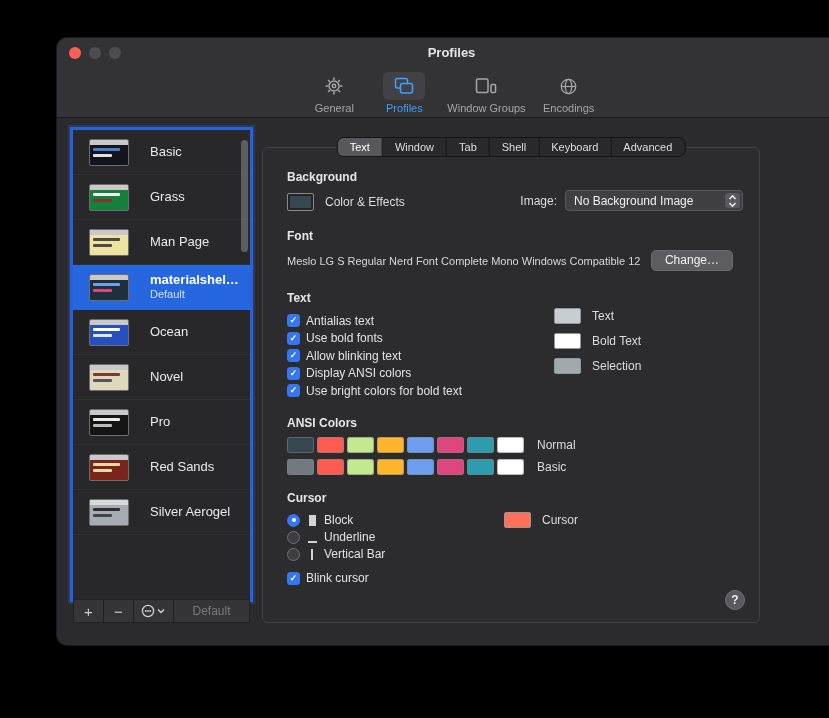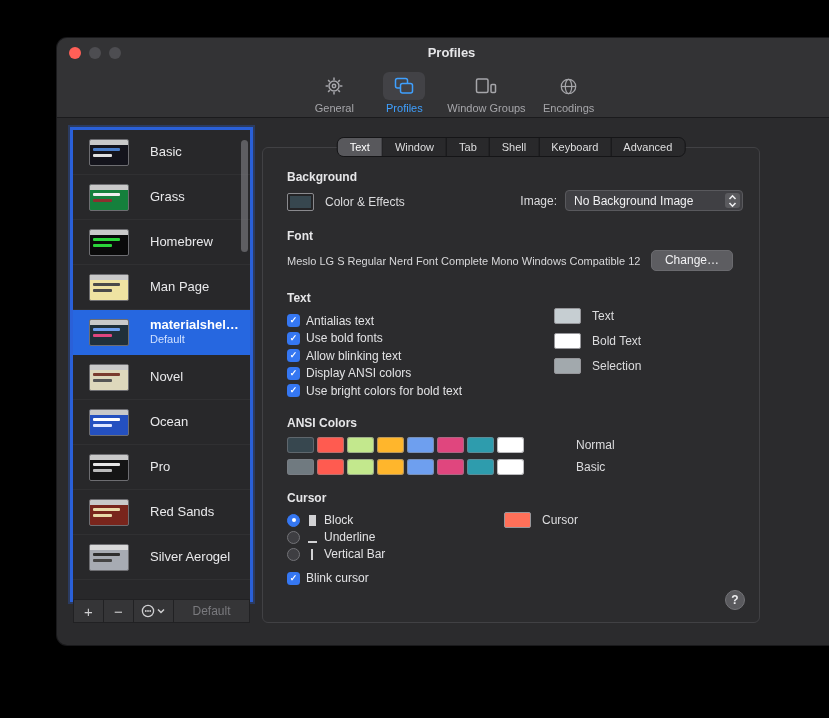--- a/index.html
+++ b/index.html
@@ -145,21 +145,21 @@
   .cb-label { font-size:12px; color:#e2e2e4; }
   .text-wells { position:absolute; left:291px; top:160px; display:flex; flex-direction:column; gap:9px; }
   .well-row { display:flex; align-items:center; gap:11px; height:16px; }
   .well {
     width:27px; height:16px; border:1px solid #96969a; border-radius:2px;
     display:inline-block; flex:none;
   }
   .well-label { font-size:12px; color:#dcdcde; }
   
   .sec-ansi { margin-top:16px; }
-  .ansi-row { display:flex; align-items:center; margin-top:7px; height:16px;gap:39px; }
+  .ansi-row { display:flex; align-items:center; margin-top:7px; height:16px; }
   .ansi-row + .ansi-row { margin-top:6px; }
   .ansi-swatches { display:flex; gap:3px; }
   .ansi-swatch {
     width:27px; height:16px; border-radius:3px;
     box-shadow:inset 0 0 0 1px rgba(130,130,134,.55);
     display:inline-block;
   }
   .ansi-label { font-size:12px; color:#dcdcde; margin-left:13px; }
   
   .sec-cursor { margin-top:16px; position:relative; }
@@ -268,31 +268,20 @@
       <span class="thumb-bar" style="background: rgb(201, 201, 201);"></span>
       <span class="thumb-line l1" style="background: rgb(238, 238, 238);"></span>
       <span class="thumb-line l2" style="background: rgb(139, 47, 47);"></span>
     </span>
     <span class="profile-text">
       <span class="profile-name">Grass</span>
 
     </span>
   </div>
         <div class="profile-row">
-    <span class="thumb" style="background: rgb(10, 10, 10);">
-      <span class="thumb-bar" style="background: rgb(201, 201, 201);"></span>
-      <span class="thumb-line l1" style="background: rgb(43, 212, 58);"></span>
-      <span class="thumb-line l2" style="background: rgb(43, 212, 58);"></span>
-    </span>
-    <span class="profile-text">
-      <span class="profile-name">Homebrew</span>
-
-    </span>
-  </div>
-        <div class="profile-row">
     <span class="thumb" style="background: rgb(239, 227, 162);">
       <span class="thumb-bar" style="background: rgb(201, 201, 201);"></span>
       <span class="thumb-line l1" style="background: rgb(74, 74, 74);"></span>
       <span class="thumb-line l2" style="background: rgb(74, 74, 74);"></span>
     </span>
     <span class="profile-text">
       <span class="profile-name">Man Page</span>
 
     </span>
   </div>
@@ -301,38 +290,38 @@
       <span class="thumb-bar" style="background: rgb(201, 201, 201);"></span>
       <span class="thumb-line l1" style="background: rgb(110, 159, 239);"></span>
       <span class="thumb-line l2" style="background: rgb(224, 70, 126);"></span>
     </span>
     <span class="profile-text">
       <span class="profile-name">materialshel…</span>
       <span class="profile-sub">Default</span>
     </span>
   </div>
         <div class="profile-row">
+    <span class="thumb" style="background: rgb(36, 80, 192);">
+      <span class="thumb-bar" style="background: rgb(201, 201, 201);"></span>
+      <span class="thumb-line l1" style="background: rgb(255, 255, 255);"></span>
+      <span class="thumb-line l2" style="background: rgb(223, 230, 255);"></span>
+    </span>
+    <span class="profile-text">
+      <span class="profile-name">Ocean</span>
+
+    </span>
+  </div>
+        <div class="profile-row">
     <span class="thumb" style="background: rgb(222, 216, 188);">
       <span class="thumb-bar" style="background: rgb(201, 201, 201);"></span>
       <span class="thumb-line l1" style="background: rgb(122, 59, 46);"></span>
       <span class="thumb-line l2" style="background: rgb(85, 85, 85);"></span>
     </span>
     <span class="profile-text">
       <span class="profile-name">Novel</span>
-
-    </span>
-  </div>
-        <div class="profile-row">
-    <span class="thumb" style="background: rgb(36, 80, 192);">
-      <span class="thumb-bar" style="background: rgb(201, 201, 201);"></span>
-      <span class="thumb-line l1" style="background: rgb(255, 255, 255);"></span>
-      <span class="thumb-line l2" style="background: rgb(223, 230, 255);"></span>
-    </span>
-    <span class="profile-text">
-      <span class="profile-name">Ocean</span>
 
     </span>
   </div>
         <div class="profile-row">
     <span class="thumb" style="background: rgb(21, 21, 21);">
       <span class="thumb-bar" style="background: rgb(201, 201, 201);"></span>
       <span class="thumb-line l1" style="background: rgb(232, 232, 232);"></span>
       <span class="thumb-line l2" style="background: rgb(187, 187, 187);"></span>
     </span>
     <span class="profile-text">

